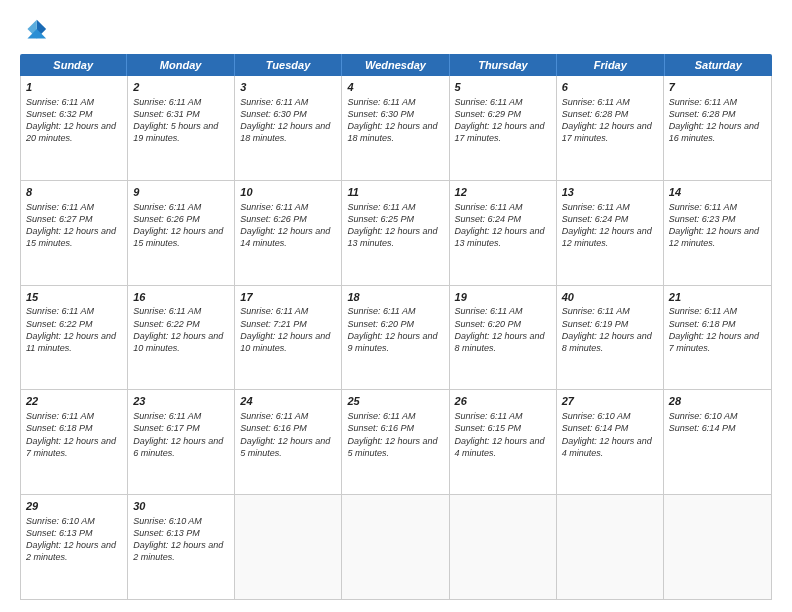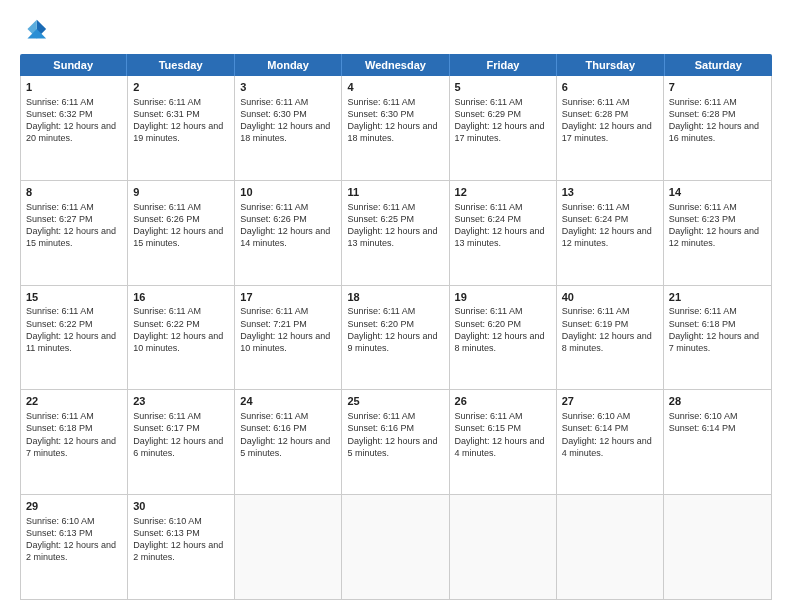--- a/index.html
+++ b/index.html
@@ -9,20 +9,21 @@
       width: 792px;
       height: 612px;
       overflow: hidden;
     }
     .page {
       width: 792px;
       height: 612px;
       padding: 16px 20px 12px 20px;
       display: flex;
       flex-direction: column;
+      font-style: italic;
     }
     .header {
       display: flex;
       justify-content: space-between;
       align-items: flex-start;
       margin-bottom: 10px;
     }
     .logo {
       display: flex;
       align-items: center;
@@ -121,31 +122,31 @@
     </div>
     <div class="title-block">
       <div class="month-title"></div>
       <div class="location-title"></div>
     </div>
   </div>
 
   <div class="calendar">
     <div class="cal-header">
     <div class="cal-header-cell">Sunday</div>
+        <div class="cal-header-cell">Monday</div>
         <div class="cal-header-cell">Tuesday</div>
-        <div class="cal-header-cell">Monday</div>
         <div class="cal-header-cell">Wednesday</div>
+        <div class="cal-header-cell">Thursday</div>
         <div class="cal-header-cell">Friday</div>
-        <div class="cal-header-cell">Thursday</div>
         <div class="cal-header-cell">Saturday</div>
       </div>
     <div class="cal-body">
     <div class="cal-row">
           <div class="cal-cell"><span class="day-num">1</span><span>Sunrise: 6:11 AM</span><br><span>Sunset: 6:32 PM</span><br><span>Daylight: 12 hours and 20 minutes.</span><br></div>
-          <div class="cal-cell"><span class="day-num">2</span><span>Sunrise: 6:11 AM</span><br><span>Sunset: 6:31 PM</span><br><span>Daylight: 12 hours and 19 minutes.</span><br></div>
+          <div class="cal-cell"><span class="day-num">2</span><span>Sunrise: 6:11 AM</span><br><span>Sunset: 6:31 PM</span><br><span>Daylight: 5 hours and 19 minutes.</span><br></div>
           <div class="cal-cell"><span class="day-num">3</span><span>Sunrise: 6:11 AM</span><br><span>Sunset: 6:30 PM</span><br><span>Daylight: 12 hours and 18 minutes.</span><br></div>
           <div class="cal-cell"><span class="day-num">4</span><span>Sunrise: 6:11 AM</span><br><span>Sunset: 6:30 PM</span><br><span>Daylight: 12 hours and 18 minutes.</span><br></div>
           <div class="cal-cell"><span class="day-num">5</span><span>Sunrise: 6:11 AM</span><br><span>Sunset: 6:29 PM</span><br><span>Daylight: 12 hours and 17 minutes.</span><br></div>
           <div class="cal-cell"><span class="day-num">6</span><span>Sunrise: 6:11 AM</span><br><span>Sunset: 6:28 PM</span><br><span>Daylight: 12 hours and 17 minutes.</span><br></div>
           <div class="cal-cell"><span class="day-num">7</span><span>Sunrise: 6:11 AM</span><br><span>Sunset: 6:28 PM</span><br><span>Daylight: 12 hours and 16 minutes.</span><br></div>
         </div>
         <div class="cal-row">
           <div class="cal-cell"><span class="day-num">8</span><span>Sunrise: 6:11 AM</span><br><span>Sunset: 6:27 PM</span><br><span>Daylight: 12 hours and 15 minutes.</span><br></div>
           <div class="cal-cell"><span class="day-num">9</span><span>Sunrise: 6:11 AM</span><br><span>Sunset: 6:26 PM</span><br><span>Daylight: 12 hours and 15 minutes.</span><br></div>
           <div class="cal-cell"><span class="day-num">10</span><span>Sunrise: 6:11 AM</span><br><span>Sunset: 6:26 PM</span><br><span>Daylight: 12 hours and 14 minutes.</span><br></div>

